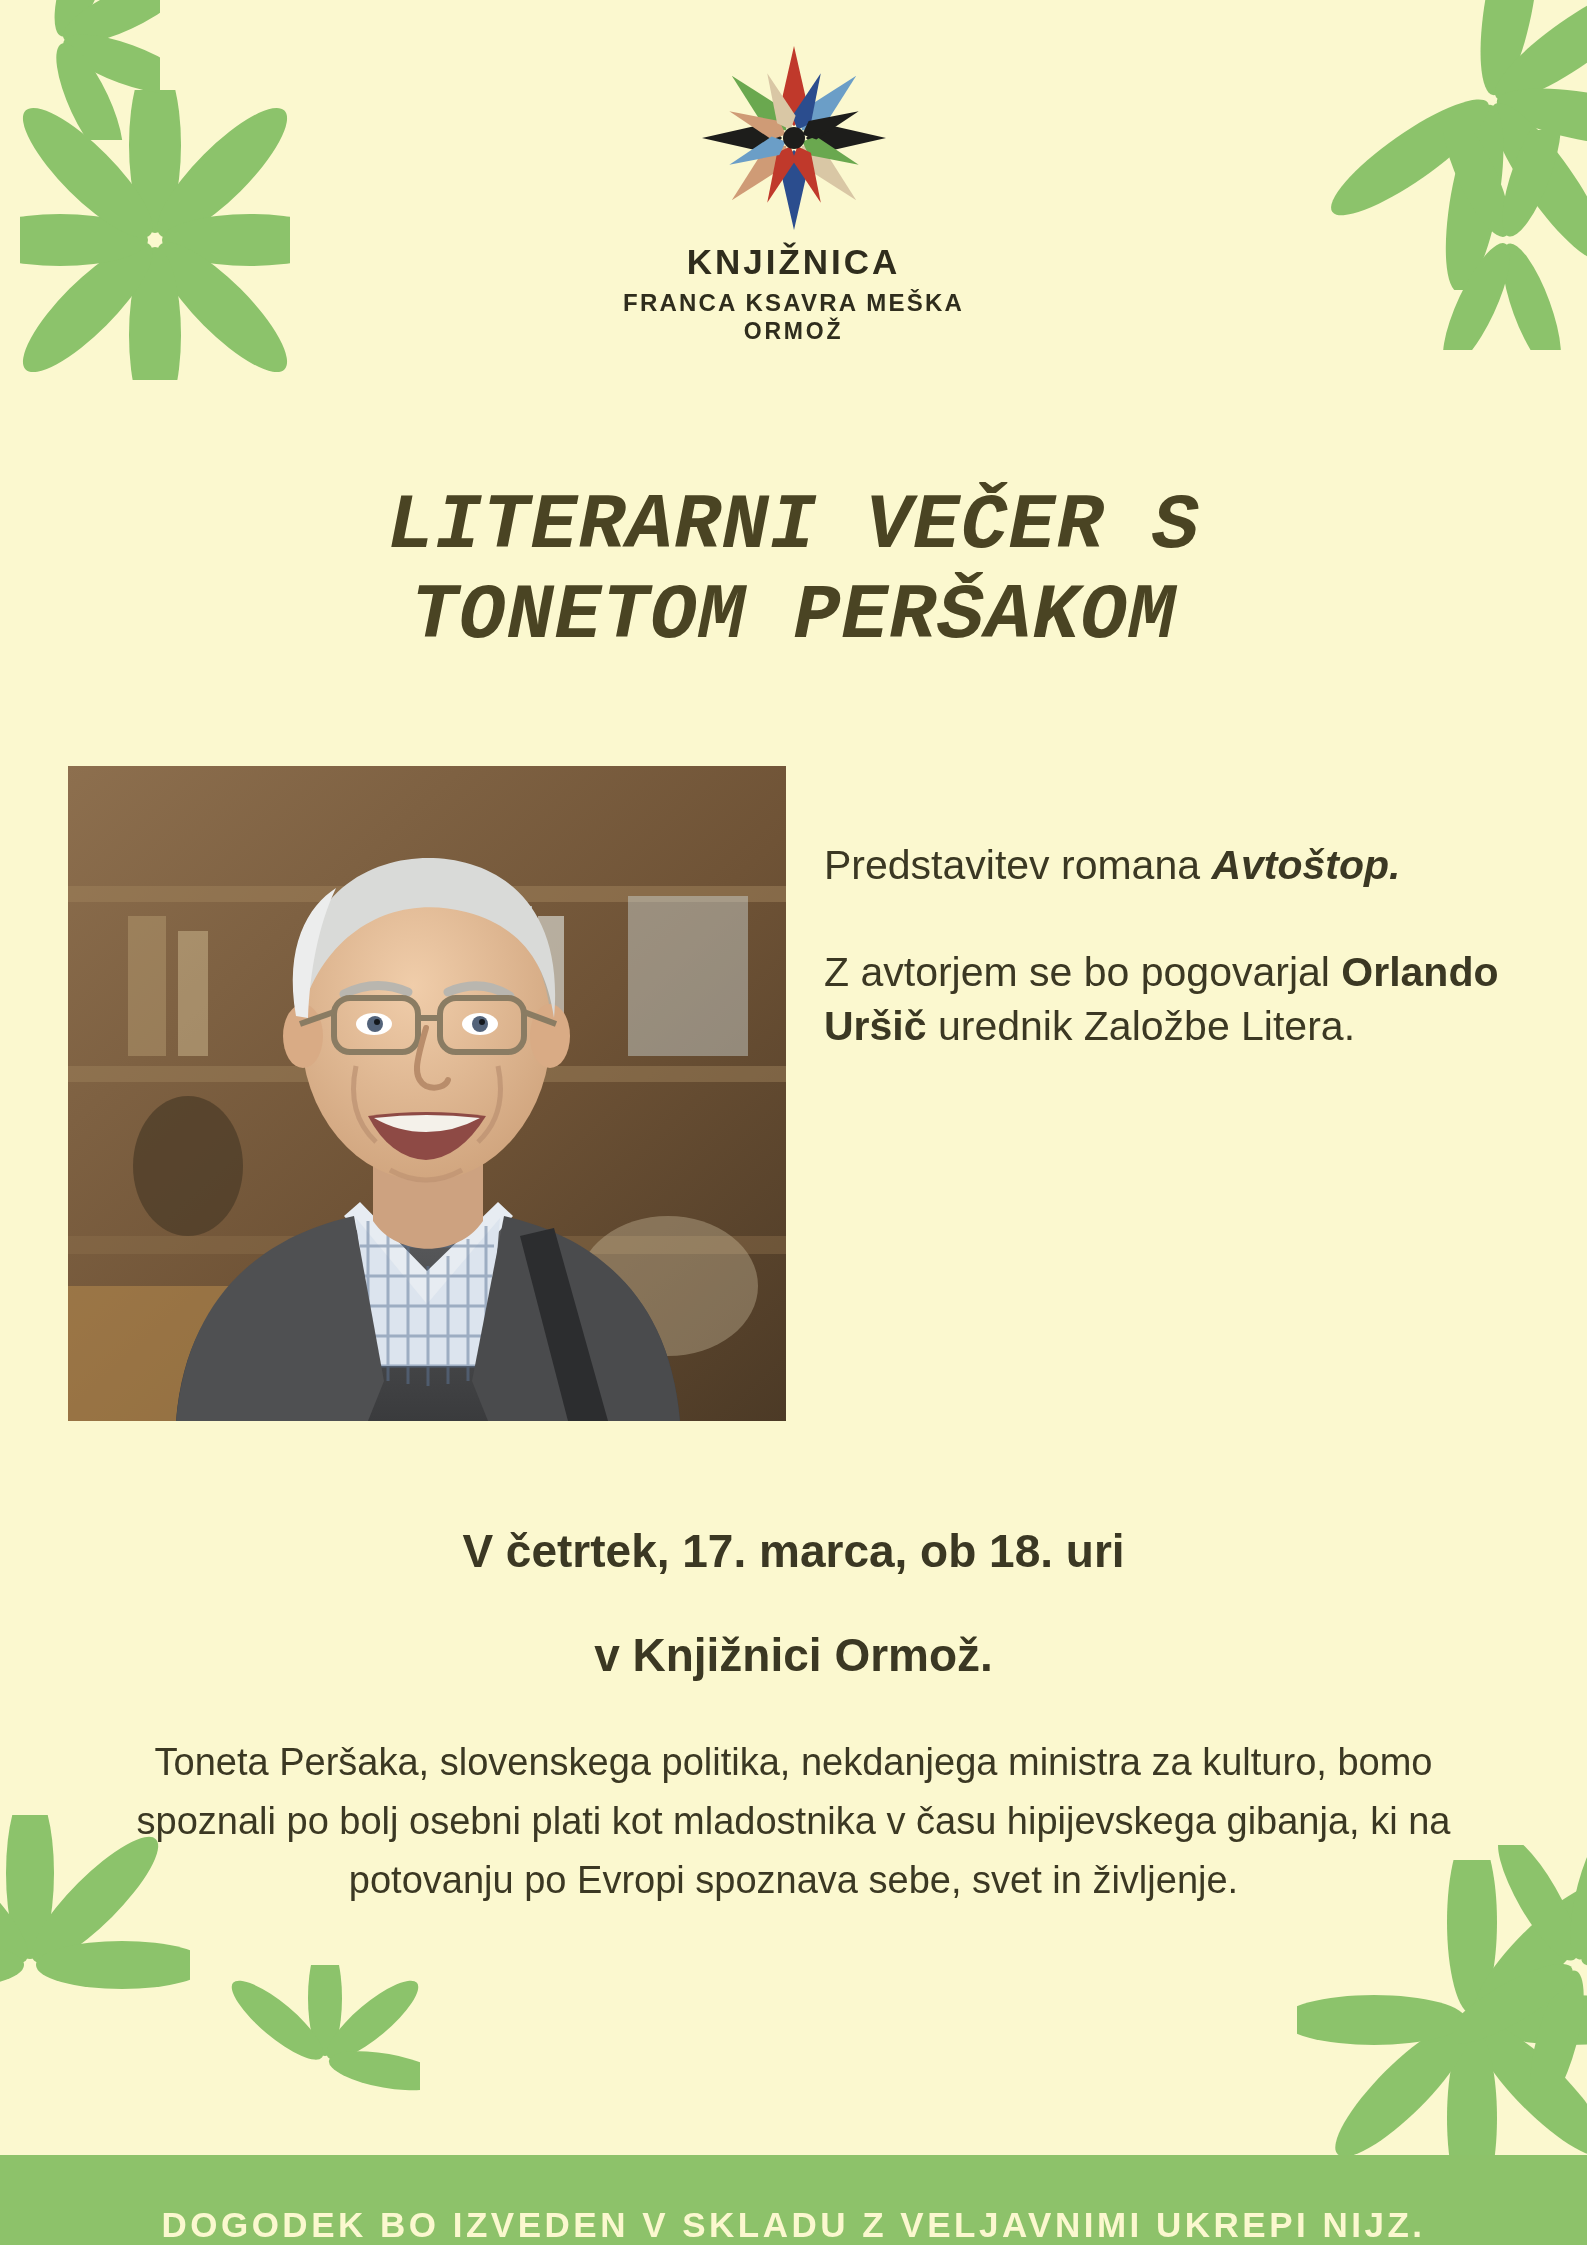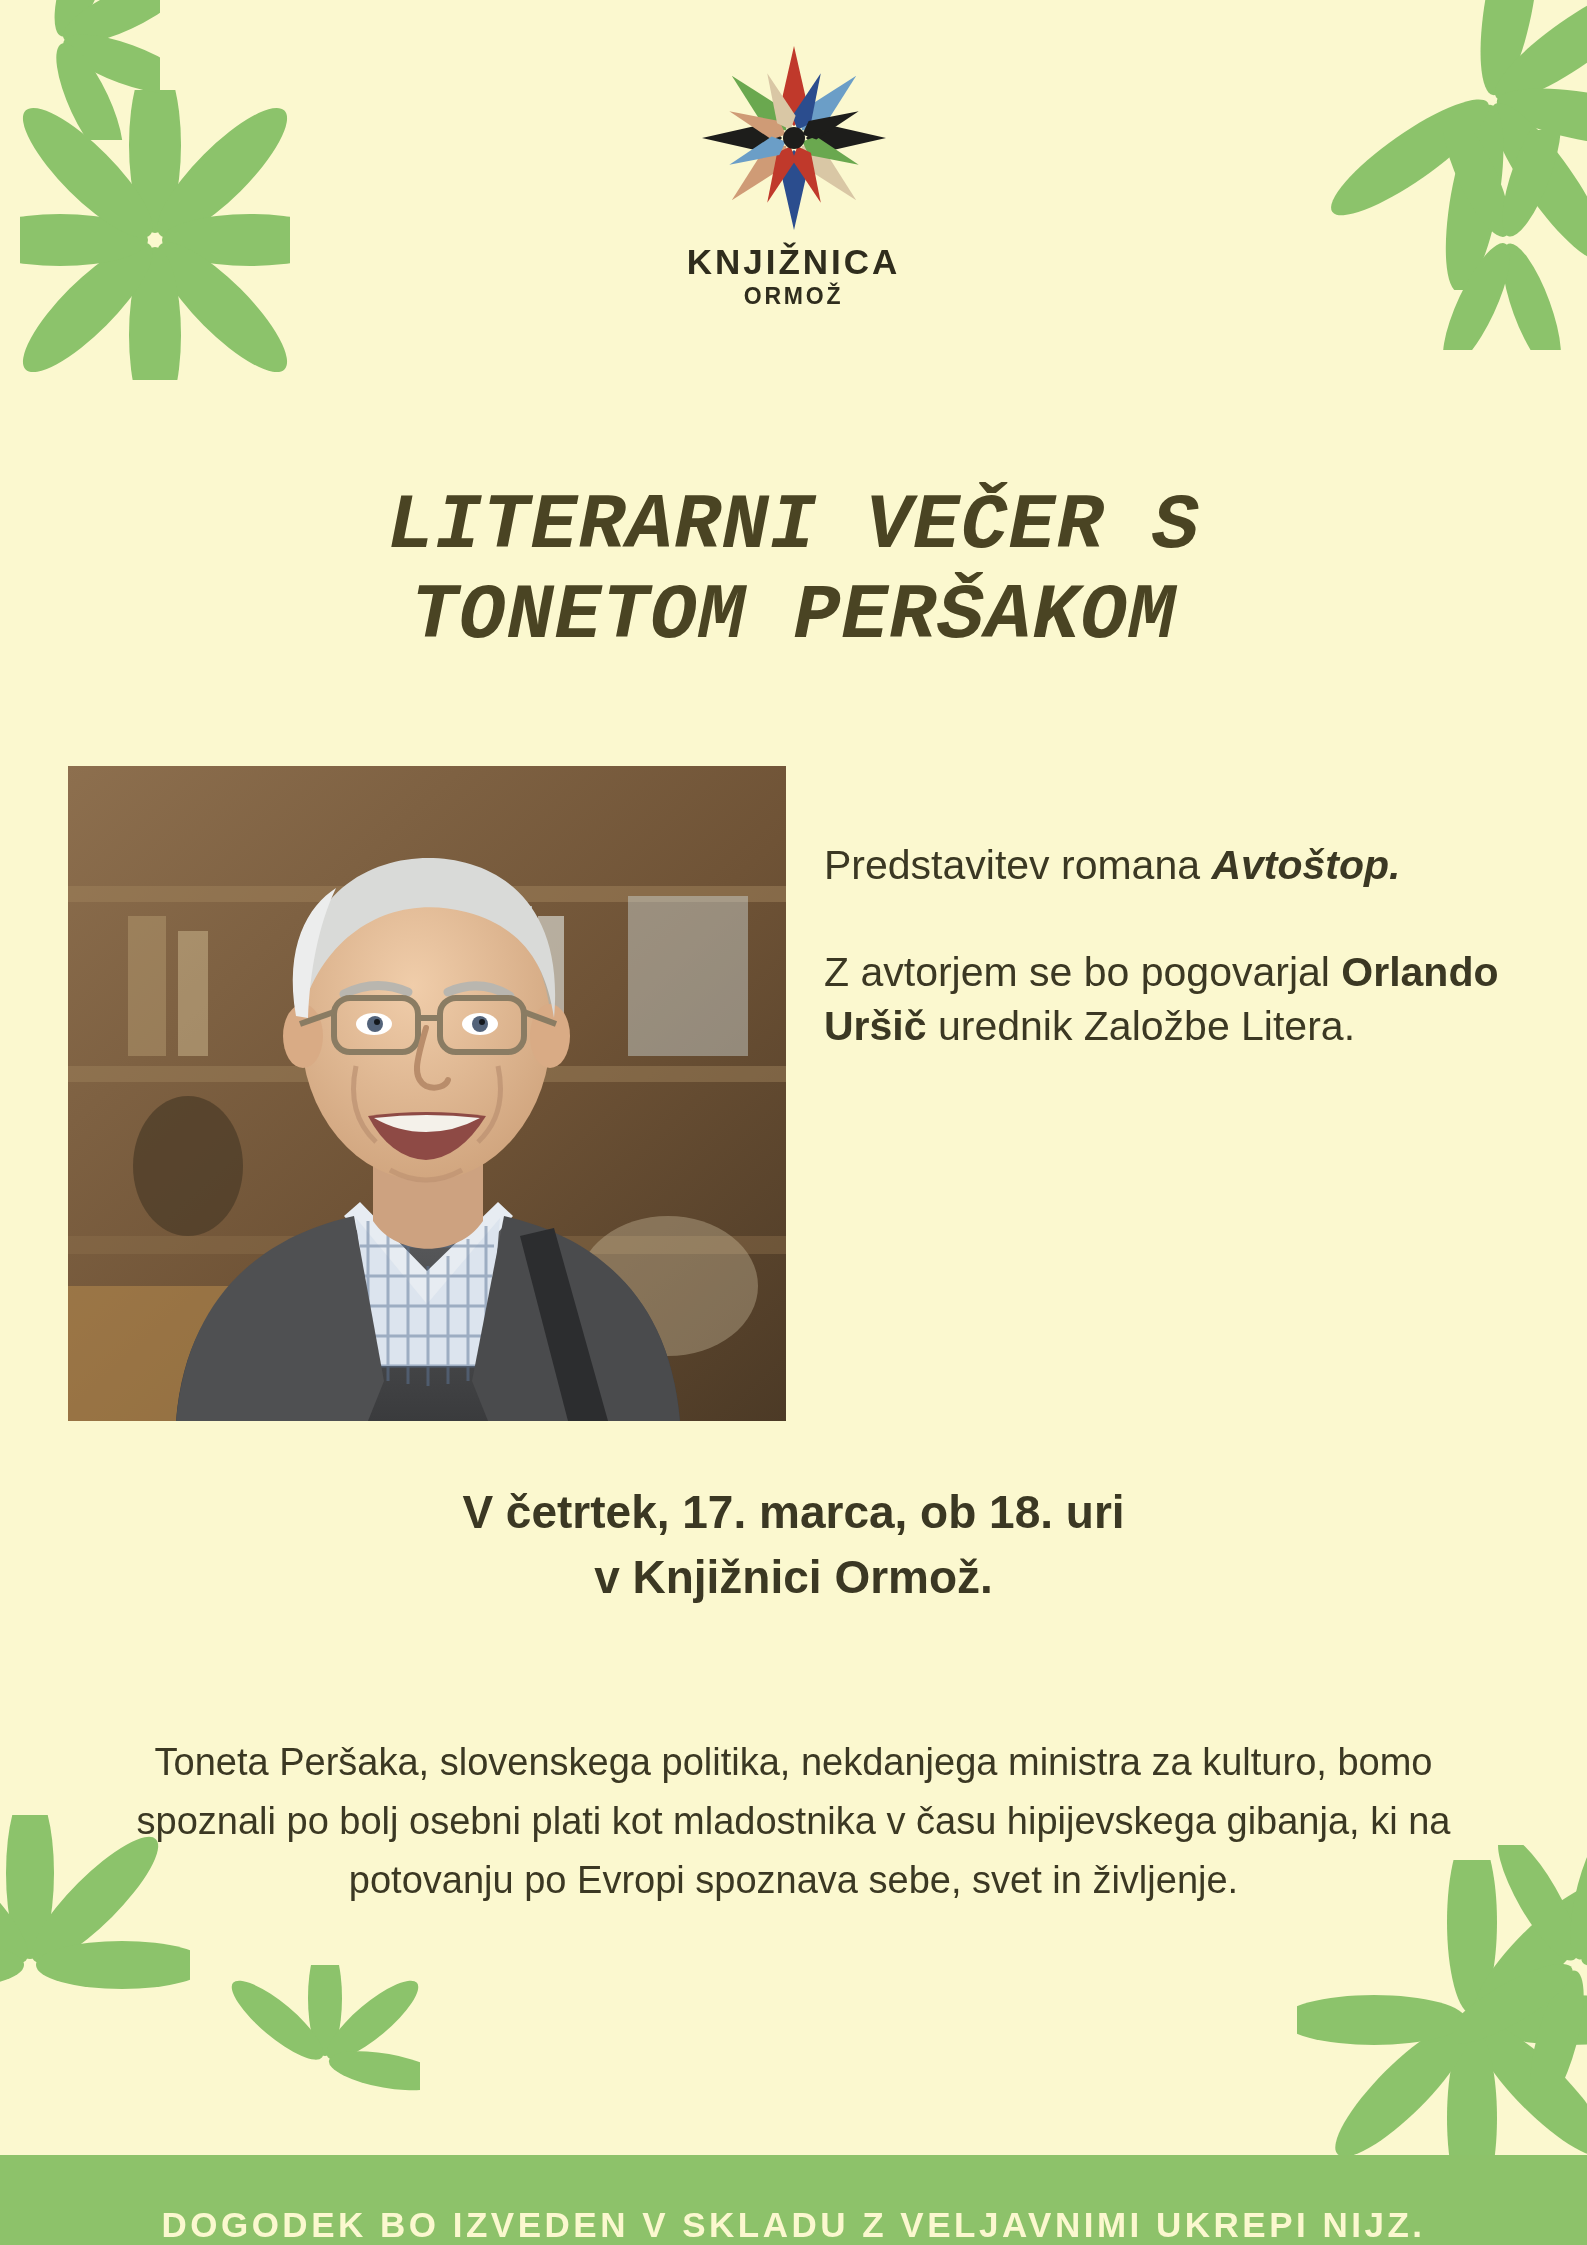--- a/index.html
+++ b/index.html
@@ -102,21 +102,21 @@
     position: absolute;
     top: 1480px;
     left: 120px;
     right: 120px;
     text-align: center;
     font-size: 46px;
     font-weight: 700;
     line-height: 1.42;
     color: #3b3823;
   }
-  .when .line { display: block; }
+  .when .line { display: block; margin-top: 39px; }
 
   
   .blurb {
     position: absolute;
     top: 1695px;
     left: 135px;
     right: 135px;
     text-align: center;
     font-size: 38px;
     line-height: 1.55;
@@ -275,20 +275,21 @@
         <g transform="rotate(67.5)">
           <polygon points="0,-70 10,-20 0,-9 -10,-20" fill="#1d1d1b"></polygon>
           <polygon points="0,70 10,20 0,9 -10,20" fill="#6b9ec7"></polygon>
           <polygon points="-70,0 -20,10 -9,0 -20,-10" fill="#d9c7a5"></polygon>
           <polygon points="70,0 20,10 9,0 20,-10" fill="#c0392b"></polygon>
         </g>
         <circle cx="0" cy="0" r="11" fill="#1d1d1b"></circle>
       </g>
     </svg>
     <div class="logo-name logo-name-1">KNJIŽNICA</div>
+    <div class="logo-name logo-name-2">FRANCA KSAVRA MEŠKA</div>
     <div class="logo-name logo-name-3">ORMOŽ</div>
   </div>
 
   <h1 class="title">
     <span class="line">LITERARNI VEČER S</span>
     <span class="line">TONETOM PERŠAKOM</span>
   </h1>
 
   <div class="photo">
     <svg viewBox="0 0 718 655" preserveAspectRatio="xMidYMid slice">

